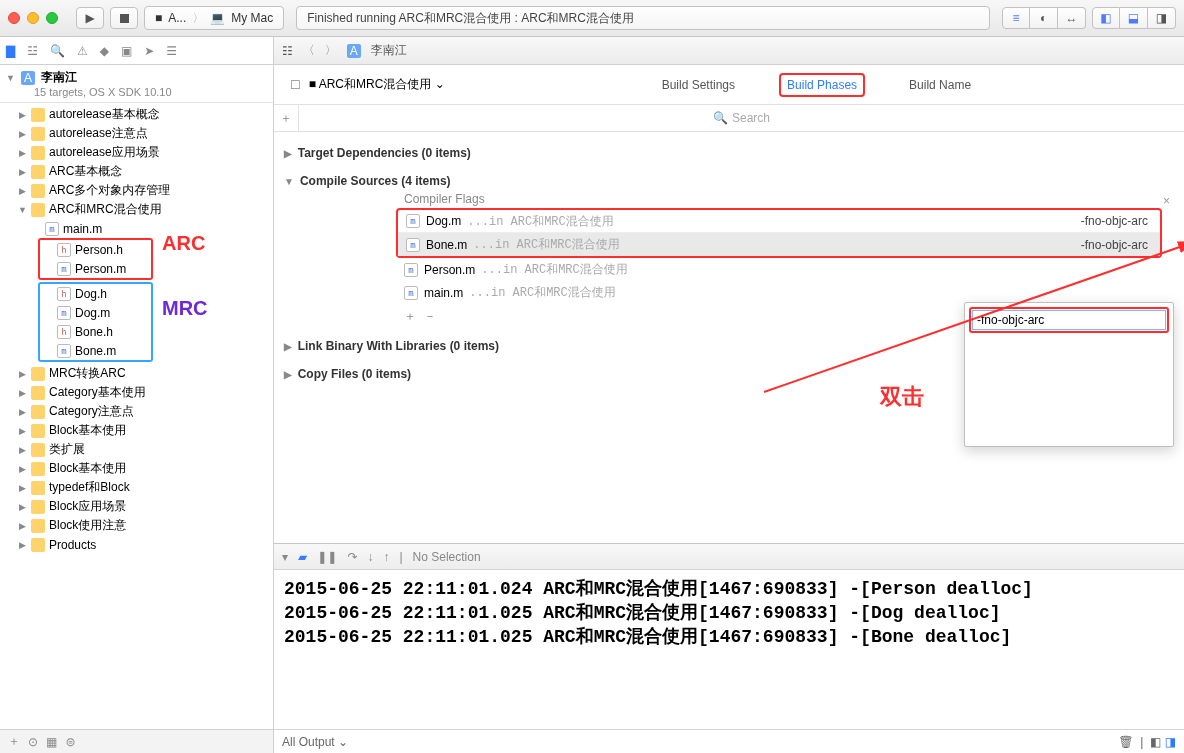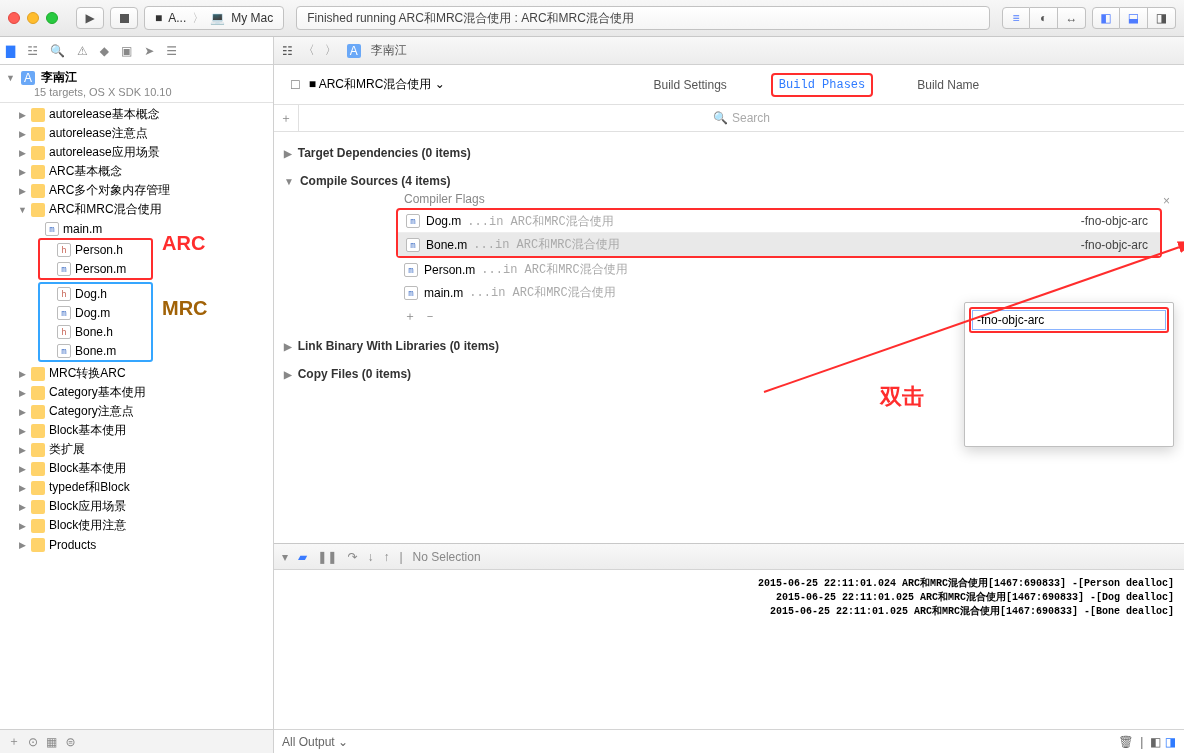--- a/index.html
+++ b/index.html
@@ -30,29 +30,29 @@
 .fico.fold { background: #ffd36b; }
 .fico.m { background: #fff; border: 1px solid #bbb; color: #4a77c9; font-family: monospace; font-size: 9px; }
 .fico.h { background: #fff; border: 1px solid #bbb; color: #c96b5e; font-family: monospace; font-size: 9px; }
 .projhead { background: #fff; padding: 4px 6px; border-bottom: 1px solid #e2e2e2; }
 .projhead .pname { font-weight: 600; }
 .projhead .psub { color: #888; font-size: 11px; }
 .boxred { border: 2px solid #ff2d2d; border-radius: 3px; }
 .boxblue { border: 2px solid #35a6ff; border-radius: 3px; }
 .annot { position: absolute; font-weight: 800; font-size: 20px; }
 .annot.red { color: #ff2d2d; text-shadow: 0 0 2px #fff; }
-.annot.blue { color: #a16207; text-shadow: 0 0 2px #fff; }
+.annot.blue { color: #6d28d9; text-shadow: 0 0 2px #fff; }
 .navbot { height: 24px; border-top: 1px solid #d0d0d0; display: flex; align-items: center; padding: 0 8px; gap: 8px; color: #888; }
 .editor { flex: 1; display: flex; flex-direction: column; min-width: 0; position: relative; }
 .jumpbar { height: 28px; background: linear-gradient(#f8f8f8,#ececec); border-bottom: 1px solid #d0d0d0; display: flex; align-items: center; padding: 0 8px; gap: 10px; color: #555; }
 .jumpbar .nv { color: #888; }
 .tabsrow { height: 40px; background: #fff; border-bottom: 1px solid #e0e0e0; display: flex; align-items: center; padding: 0 8px; gap: 0; }
 .tabitem { padding: 0 22px; color: #555; height: 40px; display: flex; align-items: center; }
 .tabitem.active { color: #2f7bff; }
-.tabbox { border: 2px solid #ff2d2d; border-radius: 4px; padding: 3px 6px; font-family: Liberation Mono, monospace; }
+.tabbox { border: 2px solid #ff2d2d; border-radius: 4px; padding: 3px 6px; }
 .searchrow { height: 27px; background: #fff; display: flex; align-items: center; border-bottom: 1px solid #e0e0e0; }
 .searchrow .plus { width: 24px; text-align: center; color: #888; }
 .searchrow .srch { flex: 1; text-align: center; color: #aaa; border-left: 1px solid #e0e0e0; height: 100%; display: flex; align-items: center; justify-content: center; gap: 4px; }
 .content { flex: 1; background: #fff; overflow: auto; padding: 8px 10px; position: relative; }
 .section { margin: 6px 0 14px 0; }
 .section .shead { display: flex; align-items: center; gap: 6px; font-weight: 600; color: #333; }
 .section .shead .tri { color: #888; font-size: 10px; }
 .headers { display: flex; color: #888; font-size: 11px; padding: 4px 0 2px 120px; }
 .headers .hn { flex: 1; }
 .headers .hf { width: 170px; }
@@ -67,21 +67,21 @@
 .extras { margin-left: 112px; }
 .extras .crow { border: none; }
 .pmrow { margin-left: 120px; margin-top: 4px; color: #888; display: flex; gap: 8px; }
 .popup { position: absolute; right: 10px; top: 170px; width: 210px; height: 145px; background: #fff; border: 1px solid #bfbfbf; box-shadow: 0 4px 14px rgba(0,0,0,.18); border-radius: 2px; padding: 4px; }
 .popup .fldbox { border: 2px solid #ff2d2d; border-radius: 3px; padding: 1px; }
 .popup input { width: 100%; border: 1px solid #8ab4ff; padding: 2px 4px; font-size: 12px; outline: none; }
 .annot2 { position: absolute; color: #ff2d2d; font-size: 22px; font-weight: 800; }
 svg.arrow { position: absolute; pointer-events: none; }
 .console { height: 210px; border-top: 1px solid #c8c8c8; display: flex; flex-direction: column; background: #fff; }
 .consolebar { height: 26px; background: linear-gradient(#f8f8f8,#ededed); border-bottom: 1px solid #d4d4d4; display: flex; align-items: center; padding: 0 8px; gap: 10px; color: #888; }
-.consoleout { flex: 1; padding: 6px 10px; font-family: "Menlo","Courier New",monospace; font-size: 10px; font-weight: 700; white-space: pre; overflow: auto; color: #000; text-align: right; }
+.consoleout { flex: 1; padding: 6px 10px; font-family: "Menlo","Courier New",monospace; font-size: 18px; font-weight: 700; white-space: pre; overflow: auto; color: #000; }
 .consolefoot { height: 24px; border-top: 1px solid #d4d4d4; display: flex; align-items: center; justify-content: space-between; padding: 0 8px; color: #666; }
 .sq { width: 9px; height: 9px; background: #555; }
 .leftwrap { position: relative; }
 </style>
 </head>
 <body>
 
 <div class="titlebar">
   <div class="traffic">
     <div class="tl red"></div>

